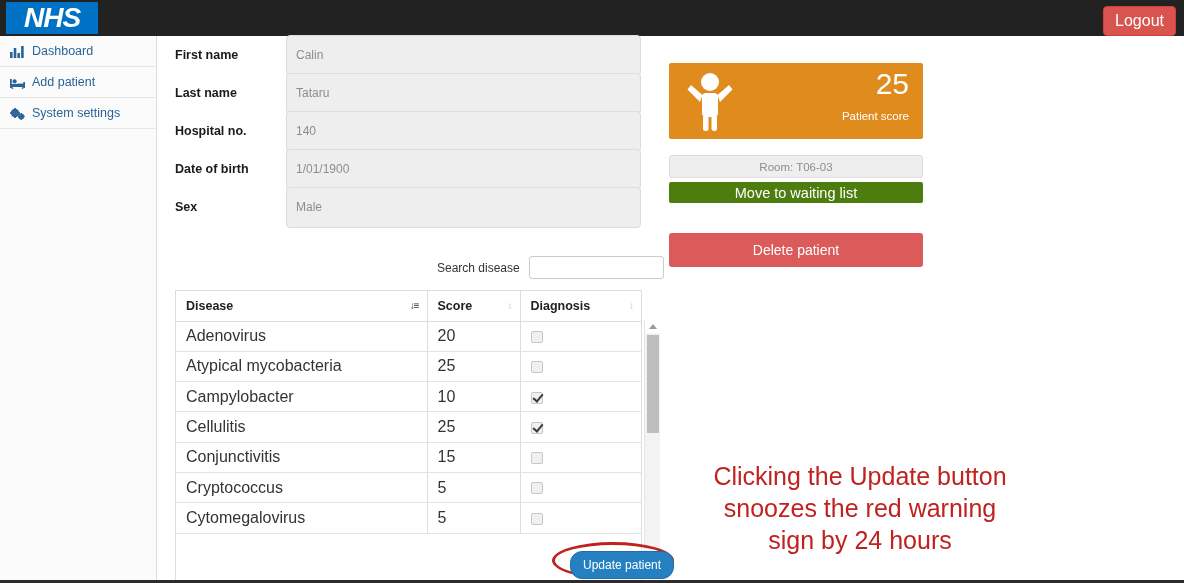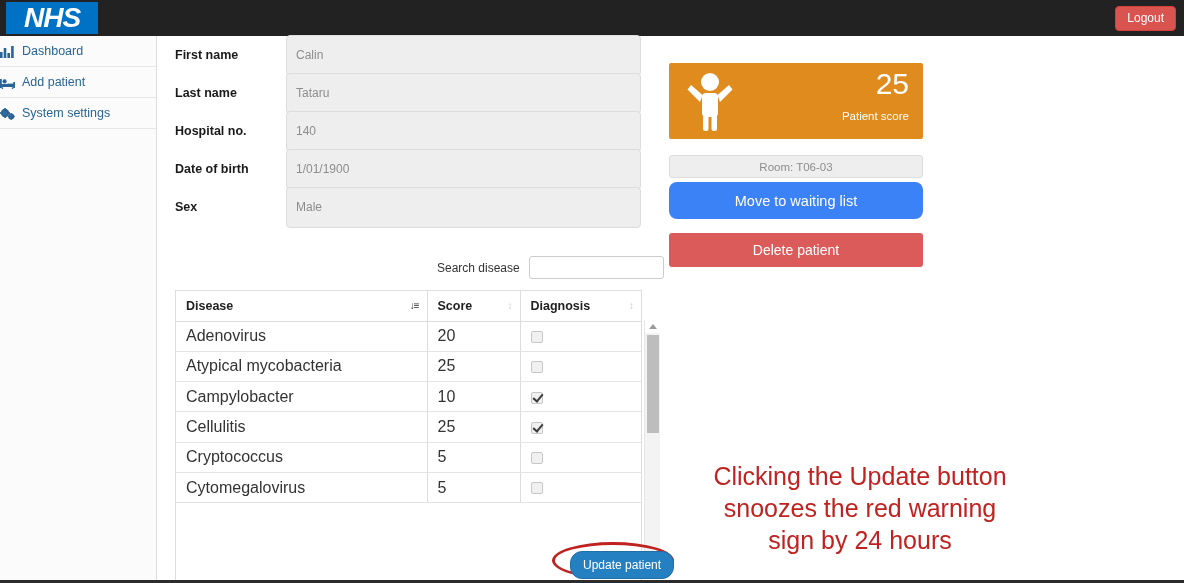--- a/index.html
+++ b/index.html
@@ -39,36 +39,37 @@
     letter-spacing: -1px;
     line-height: 1;
     transform: scaleX(1.04);
   }
   #logout-button {
     position: absolute; right: 8px; top: 6px;
     background: #d9534f;
     color: #ffffff;
     border: 1px solid #d43f3a;
     border-radius: 4px;
-    font-size: 12px;
+    font-size: 16px;
     padding: 5px 11px;
     cursor: pointer;
     line-height: 1.1;
   }
 
   
   #sidebar {
     position: absolute; left: 0; top: 36px;
     width: 157px; height: 547px;
     background: #fbfbfb;
     border-right: 1px solid #dddddd;
   }
   .side-item {
     height: 31px;
     display: flex; align-items: center;
+    padding-left: 10px;
     border-bottom: 1px solid #e7e7e7;
     color: #2a6496;
     font-size: 12.5px;
     cursor: pointer;
     background: #fbfbfb;
   }
   .side-item .side-ico {
     width: 16px; height: 13px;
     margin-right: 6px;
     display: inline-flex; align-items: flex-end;
@@ -130,23 +131,23 @@
     width: 254px; height: 23px;
     background: #eeeeee;
     border: 1px solid #dddddd;
     border-radius: 3px;
     display: flex; align-items: center; justify-content: center;
     font-size: 11.5px;
     color: #8d8d8d;
   }
   #move-waiting-button {
     position: absolute; left: 669px; top: 182px;
-    width: 254px; height: 37px;
-    background: #3b82f6;
-    border: none; border-radius: 8px;
+    width: 254px; height: 21px;
+    background: #4d7c0f;
+    border: none; border-radius: 2px;
     color: #ffffff;
     font-size: 14.5px;
     cursor: pointer;
     font-family: "Liberation Sans", sans-serif;
   }
   #delete-patient-button {
     position: absolute; left: 669px; top: 233px;
     width: 254px; height: 34px;
     background: #db5a5a;
     border: none; border-radius: 3px;
@@ -446,20 +447,25 @@
             <td>Campylobacter</td>
             <td>10</td>
             <td><span class="cb checked"></span></td>
           </tr>
           <tr>
             <td>Cellulitis</td>
             <td>25</td>
             <td><span class="cb checked"></span></td>
           </tr>
           <tr>
+            <td>Conjunctivitis</td>
+            <td>15</td>
+            <td><span class="cb"></span></td>
+          </tr>
+          <tr>
             <td>Cryptococcus</td>
             <td>5</td>
             <td><span class="cb"></span></td>
           </tr>
           <tr>
             <td>Cytomegalovirus</td>
             <td>5</td>
             <td><span class="cb"></span></td>
           </tr>
         </tbody>

